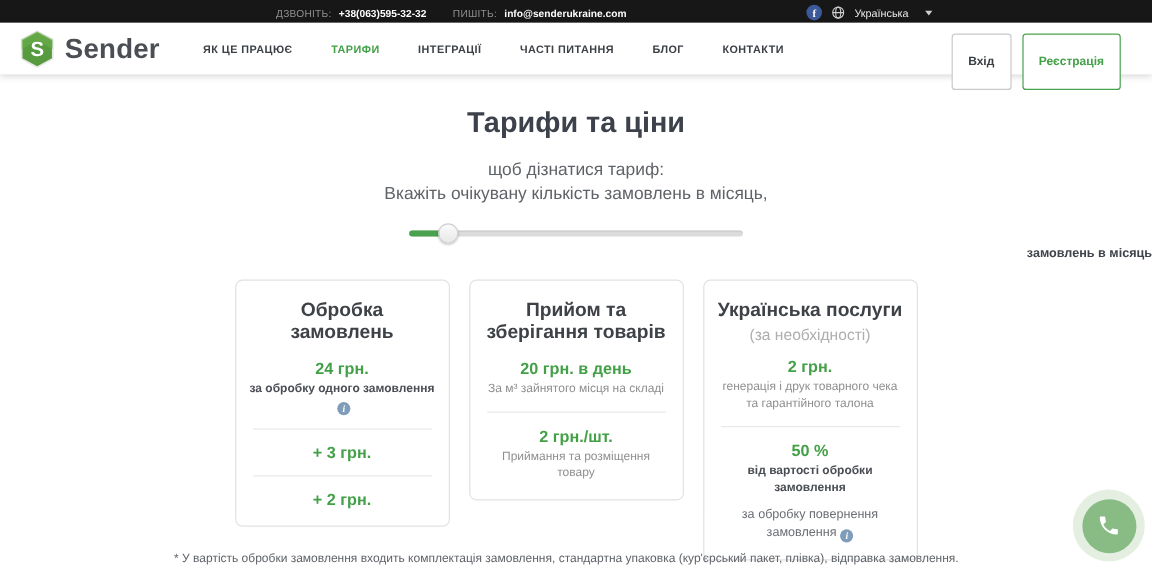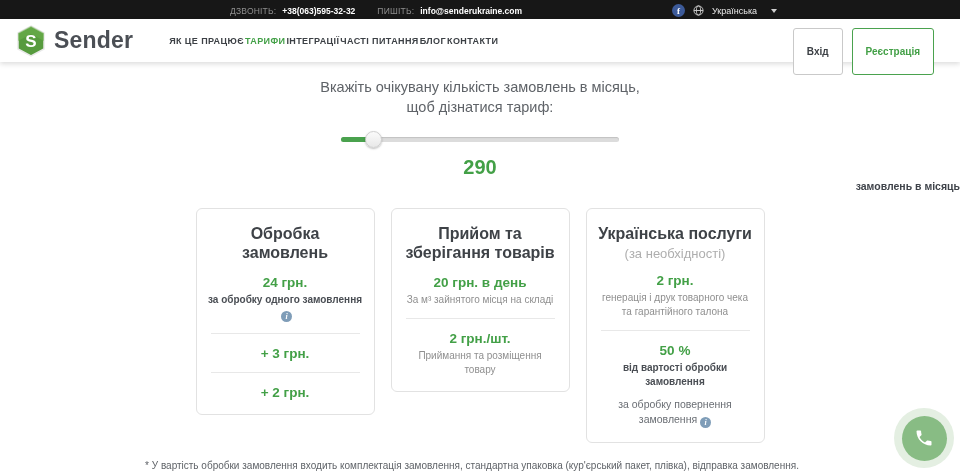--- a/index.html
+++ b/index.html
@@ -20,21 +20,21 @@
   .globe-icon { width:11px; height:11px; display:block; }
   .tb-lang { color:#e8e8e8; font-size:9px; cursor:pointer; display:flex; align-items:center; gap:14px; }
   .chev { width:0; height:0; border-left:3.5px solid transparent; border-right:3.5px solid transparent;
     border-top:4px solid #cfcfcf; display:inline-block; }
 
   
   .header { position:relative; height:43px; background:#fff; display:flex; align-items:center;
     box-shadow:0 2px 5px rgba(0,0,0,.14); z-index:5; }
   .logo { display:flex; align-items:center; gap:8px; margin-left:16px; cursor:pointer; }
   .brand { font-size:23px; font-weight:bold; color:#4b4f55; letter-spacing:.2px; }
-  .nav { display:flex; align-items:center; gap:1px; margin-left:36px; }
+  .nav { display:flex; align-items:center; gap:32px; margin-left:36px; }
   .nav-item { font-size:9px; font-weight:bold; color:#3c4045; letter-spacing:.4px;
     text-transform:uppercase; cursor:pointer; }
   .nav-item.active { color:#43a047; }
   .hdr-buttons { position:absolute; right:26px; top:9px; display:flex; gap:9px; }
   .btn { font-size:10px; font-weight:bold; padding:17px 13px; border-radius:3px; background:#fff; cursor:pointer; }
   .btn-login { border:1px solid #c9c9c9; color:#3c4045; }
   .btn-reg { border:1px solid #4aa24e; color:#43a047; }
 
   
   .page-title { text-align:center; margin-top:27px; font-size:24px; font-weight:bold; color:#3d414b; }
@@ -120,33 +120,33 @@
       <span class="nav-item">ЧАСТІ ПИТАННЯ</span>
       <span class="nav-item">БЛОГ</span>
       <span class="nav-item">КОНТАКТИ</span>
     </div>
     <div class="hdr-buttons">
       <button class="btn btn-login">Вхід</button>
       <button class="btn btn-reg">Реєстрація</button>
     </div>
   </div>
 
+  <div class="page-title">Тарифи та ціни</div>
 
   <div class="prompt">
+    <div>щоб дізнатися тариф:</div>
     <div>Вкажіть очікувану кількість замовлень в місяць,</div>
-    <div>щоб дізнатися тариф:</div>
   </div>
 
   <div class="slider-wrap">
     <div class="slider-track"></div>
     <div class="slider-fill" style="width: 12%;"></div>
     <div class="slider-handle" style="left: calc(12% - 9px);"></div>
   </div>
 
-  <div class="orders-value">290</div>
   <div class="orders-unit">замовлень в місяць</div>
 
   <div class="cards">
 
     <div class="card">
       <div class="card-title">Обробка замовлень</div>
       <div class="price">24 грн.</div>
       <div class="desc-strong">
         <span>за обробку одного замовлення</span><span class="info-icon">i</span>
       </div>

